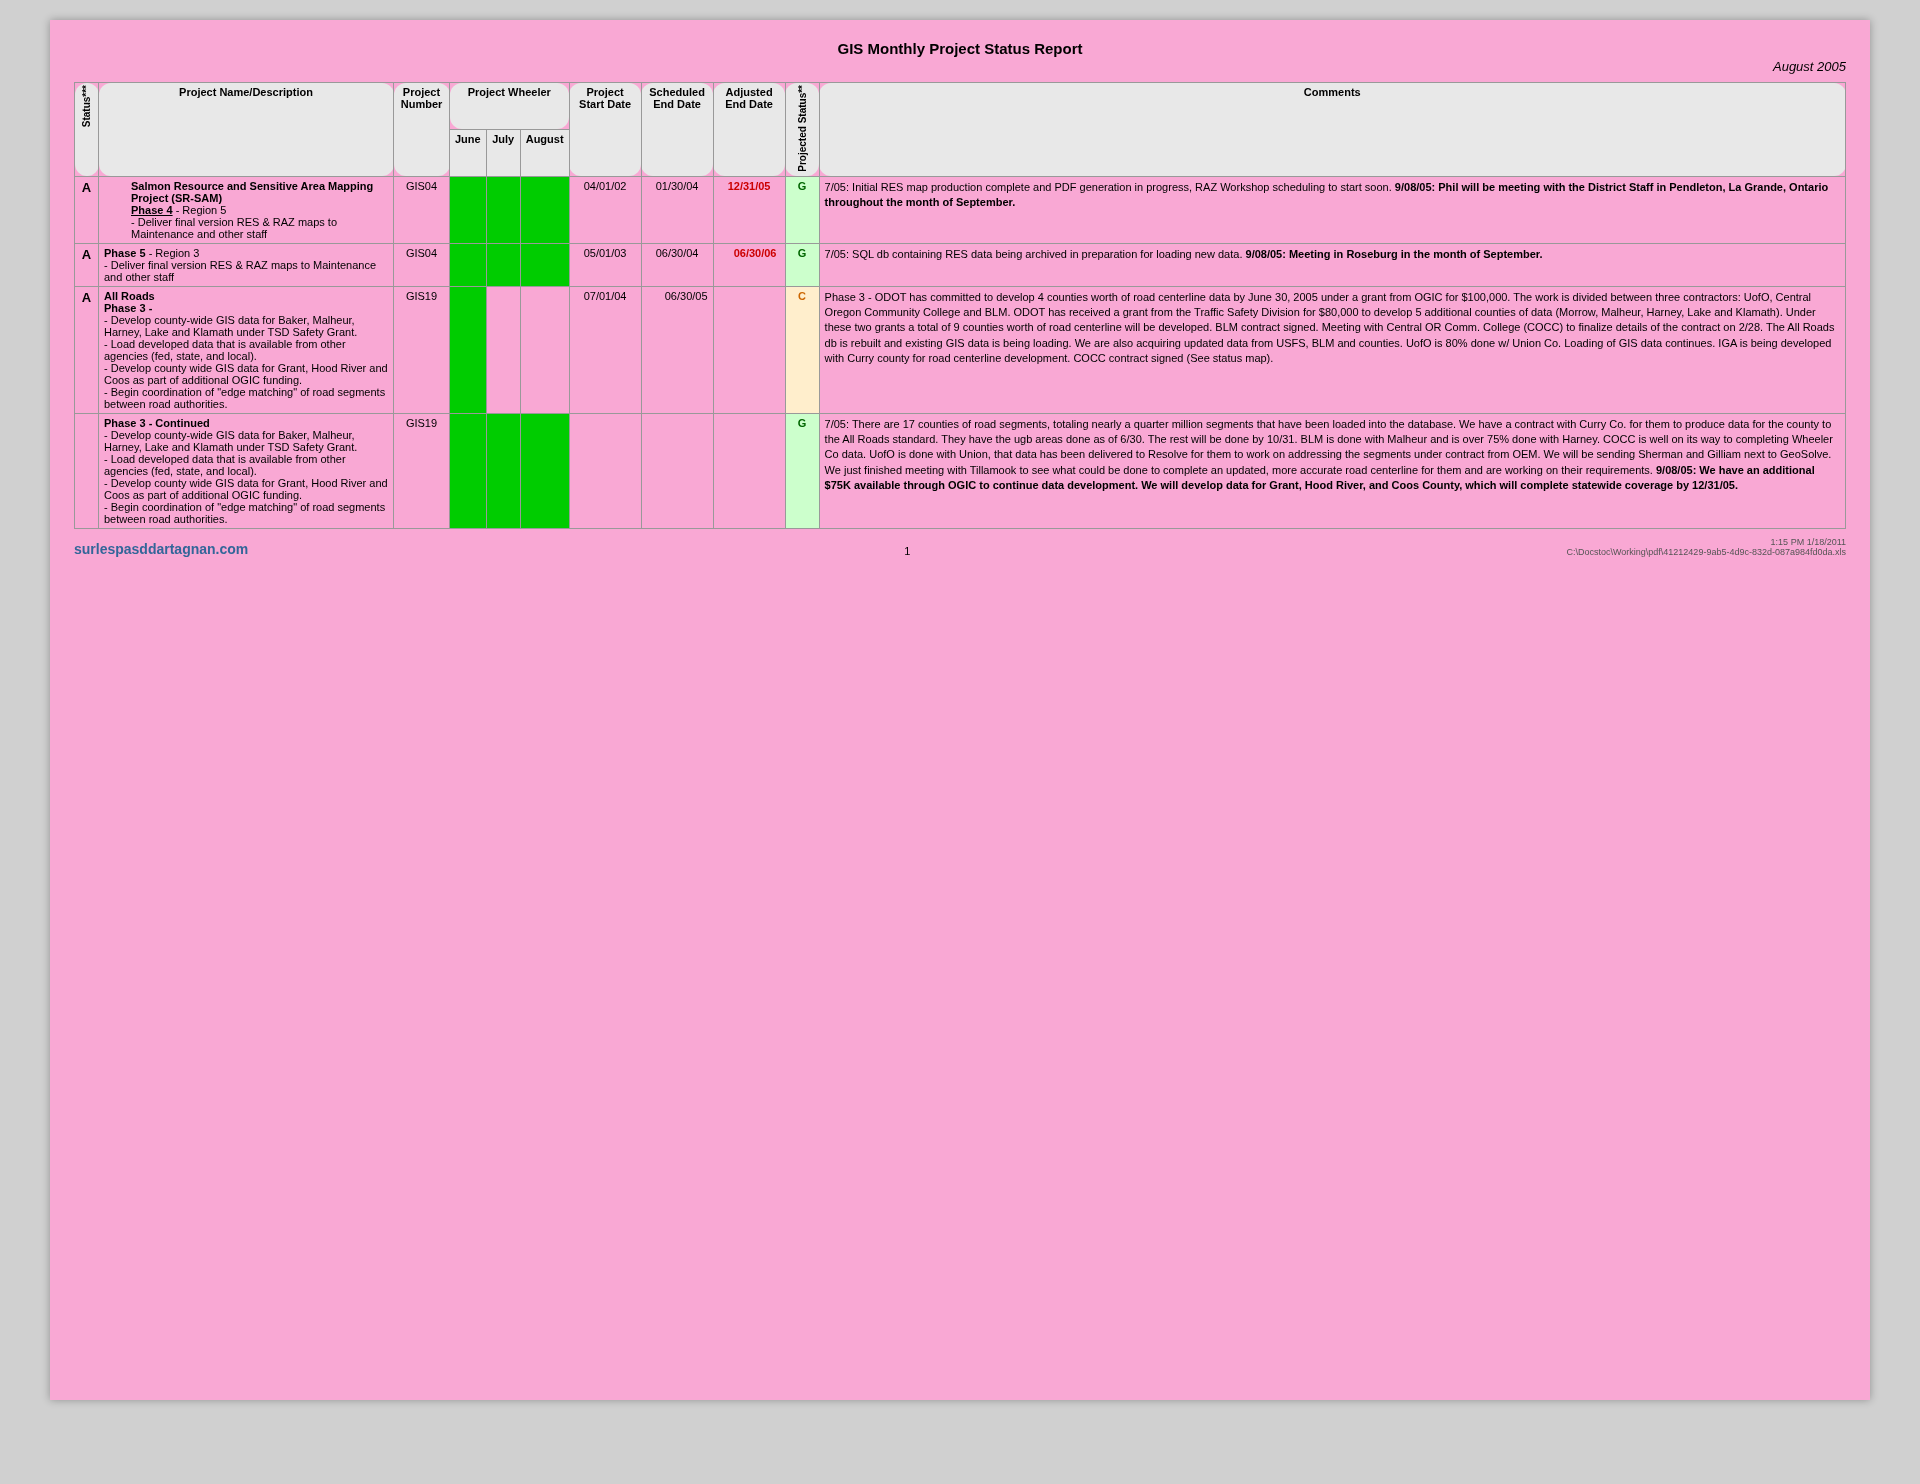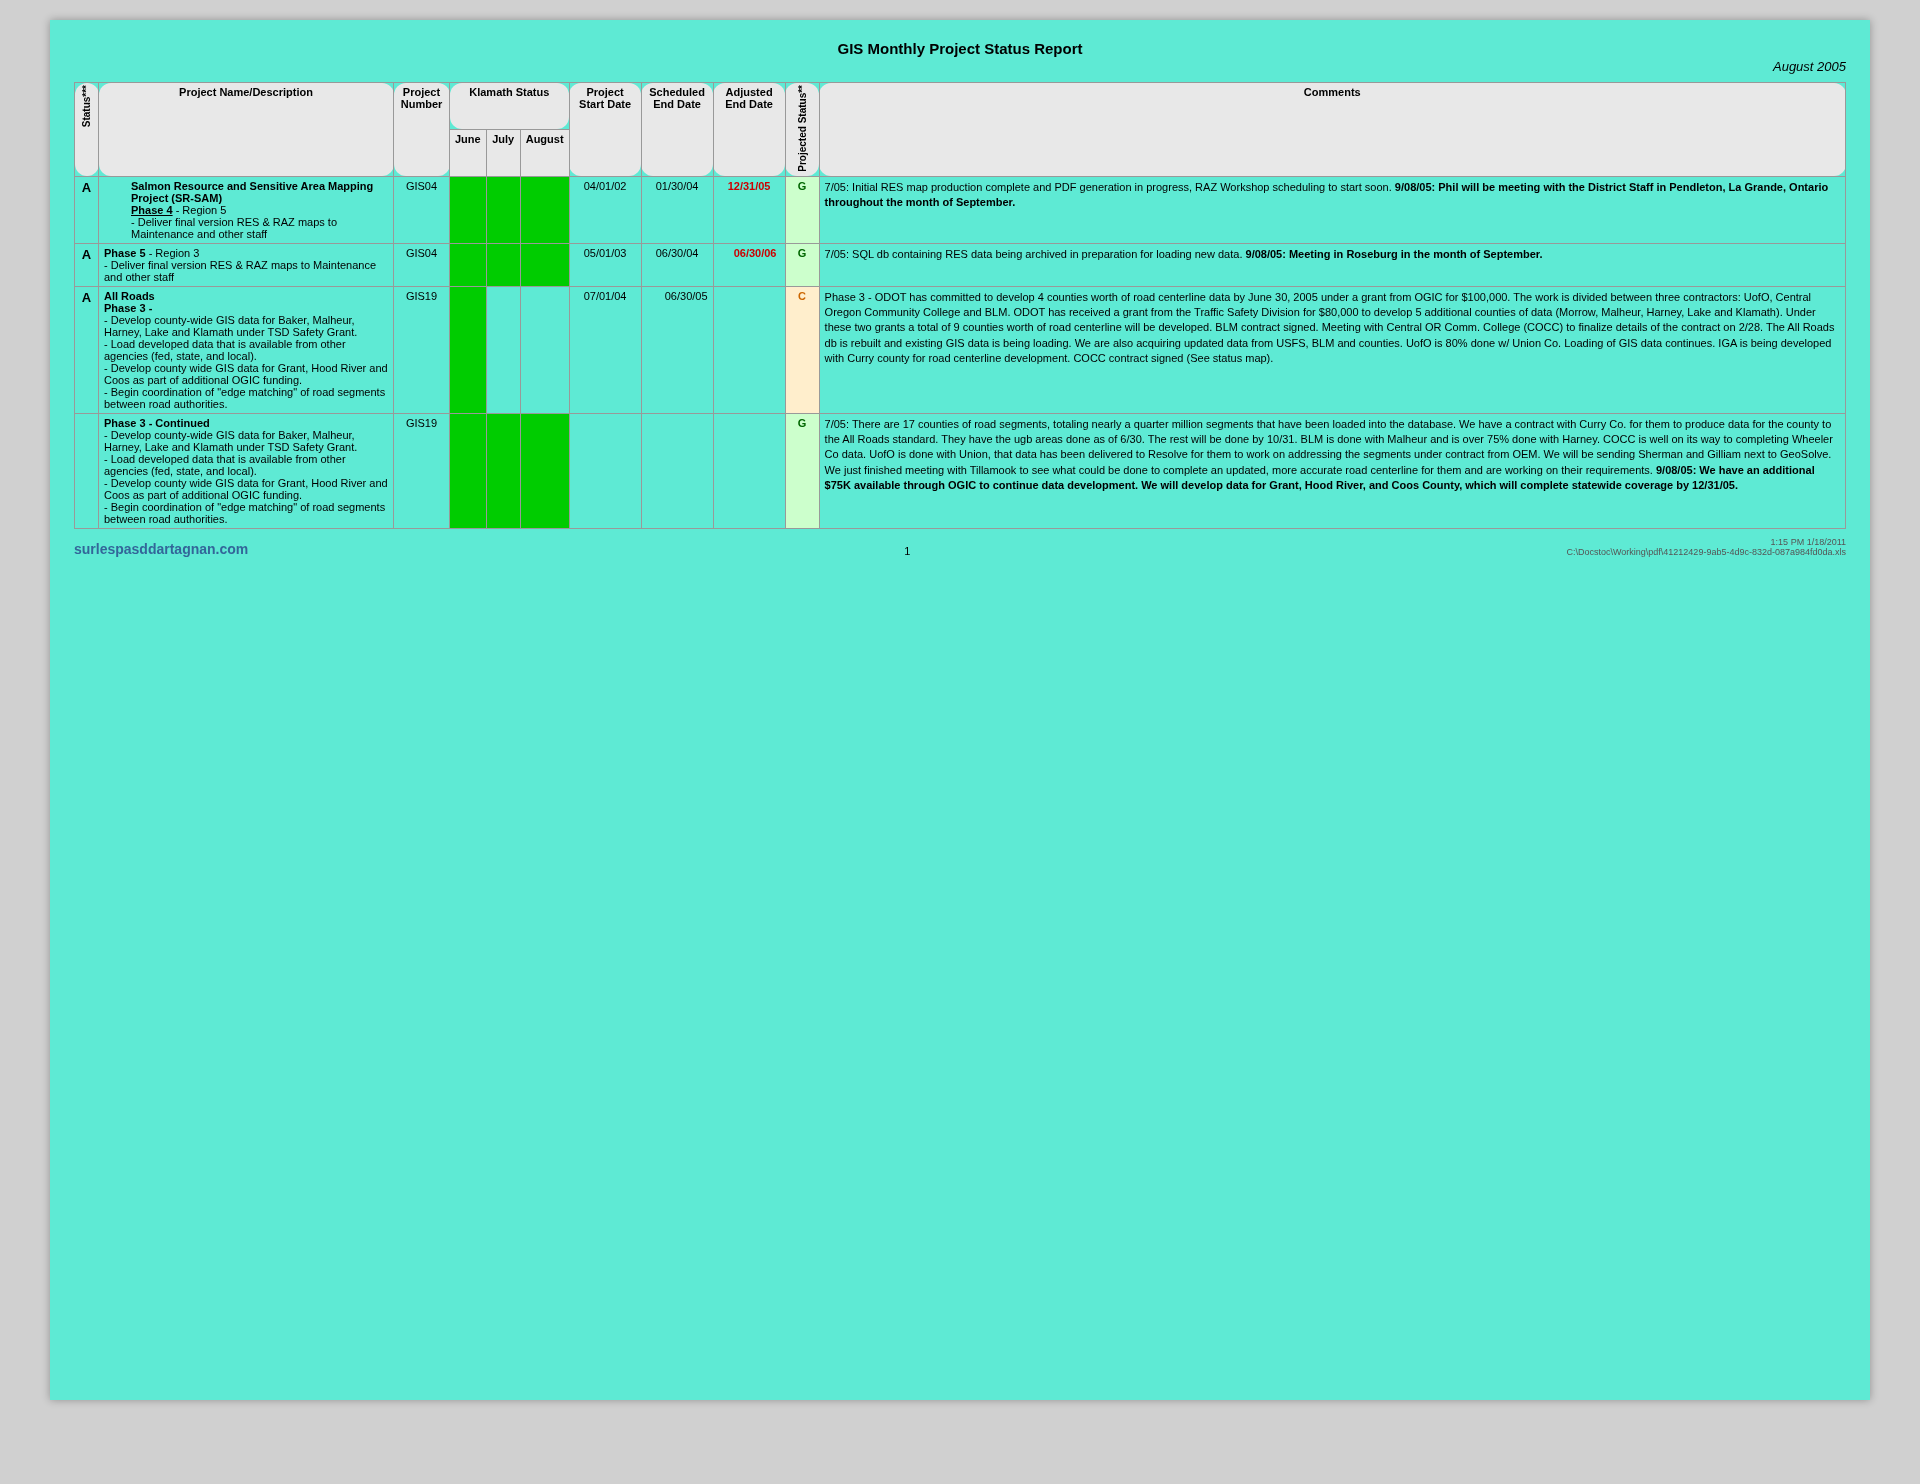--- a/index.html
+++ b/index.html
@@ -7,21 +7,21 @@
       background: #d0d0d0;
       font-family: Arial, sans-serif;
       font-size: 11px;
       min-height: 1484px;
       display: flex;
       flex-direction: column;
       align-items: center;
       padding: 20px;
     }
     .page {
-      background: #5eead4;
+      background: #f9a8d4;
       width: 1820px;
       min-height: 1380px;
       padding: 20px 24px 20px 24px;
       box-shadow: 0 0 8px rgba(0,0,0,0.3);
     }
     .report-title {
       text-align: center;
       font-size: 15px;
       font-weight: bold;
       margin-bottom: 2px;
@@ -101,21 +101,21 @@
       <col>
     </colgroup>
 
     <thead>
       <tr class="header-top">
         <th rowspan="3" style="width:24px; padding:2px;">
           <span class="vertical-text">Status***</span>
         </th>
         <th rowspan="3" style="text-align:center;">Project Name/Description</th>
         <th rowspan="3">Project Number</th>
-        <th colspan="3" class="proj-status-header">Klamath Status</th>
+        <th colspan="3" class="proj-status-header">Project Wheeler</th>
         <th rowspan="3">Project Start Date</th>
         <th rowspan="3">Scheduled End Date</th>
         <th rowspan="3">Adjusted End Date</th>
         <th rowspan="3" style="padding:2px;">
           <span class="vertical-text">Projected Status**</span>
         </th>
         <th rowspan="3">Comments</th>
       </tr>
       <tr class="header-sub">
         <th>June</th>

